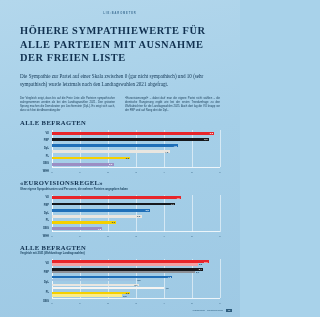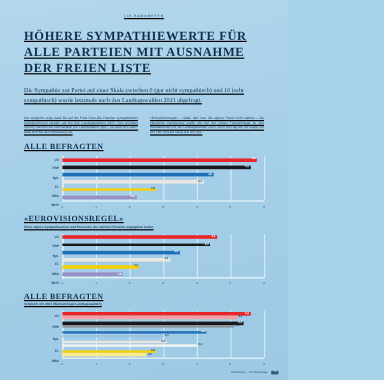--- a/index.html
+++ b/index.html
@@ -7,21 +7,20 @@
     width: 240px; height: 317px;
     overflow: hidden;
     background: #a8d2ea;
     font-family: "Liberation Sans", sans-serif;
   }
   .page {
     position: relative;
     width: 240px; height: 317px;
     background: linear-gradient(170deg, #b3d7ec 0%, #a5cfe8 45%, #9ec9e4 100%);
     padding: 0;
-    text-decoration: underline;
   }
   .kicker {
     text-align: center;
     font-size: 2.6px;
     letter-spacing: 0.9px;
     color: #3e6f94;
     padding-top: 12px;
     font-weight: bold;
     text-transform: uppercase;
   }

